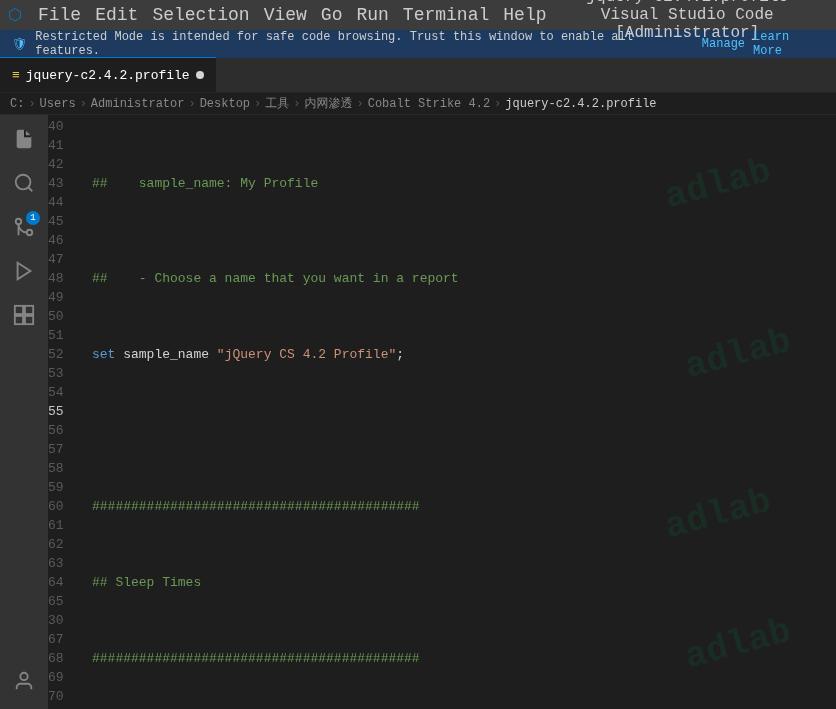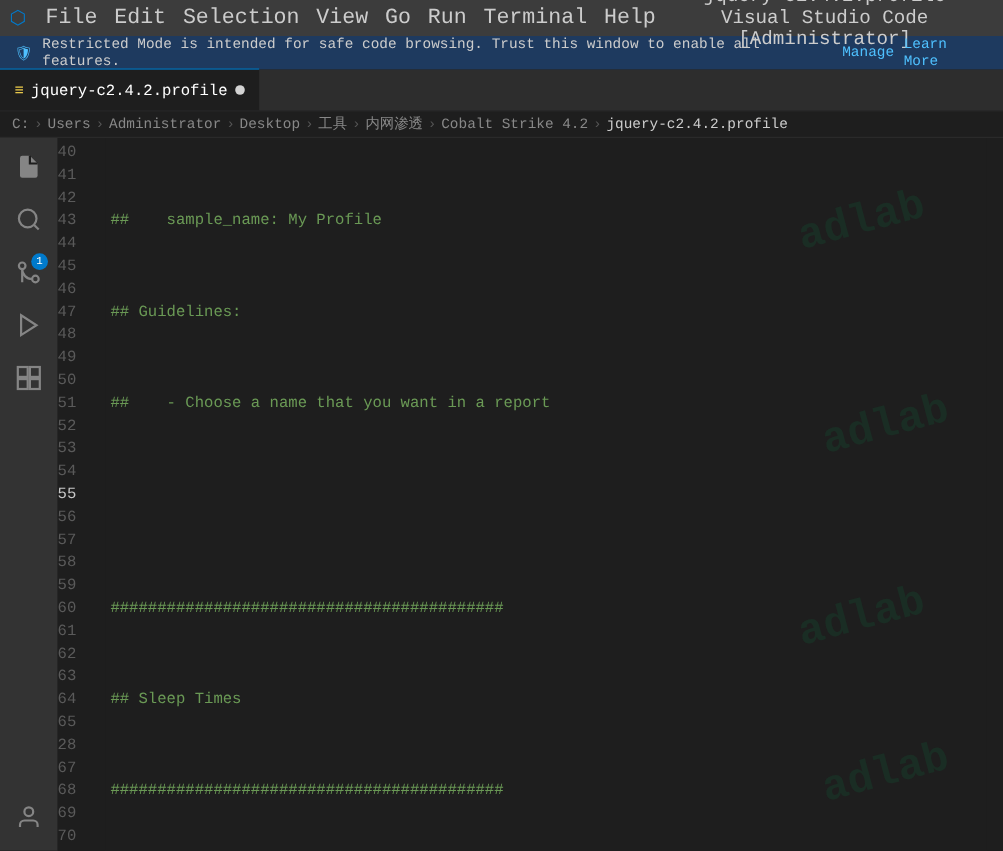--- a/index.html
+++ b/index.html
@@ -333,41 +333,41 @@
       <span class="ln">56</span>
       <span class="ln">57</span>
       <span class="ln">58</span>
       <span class="ln">59</span>
       <span class="ln">60</span>
       <span class="ln">61</span>
       <span class="ln">62</span>
       <span class="ln">63</span>
       <span class="ln">64</span>
       <span class="ln">65</span>
-      <span class="ln">28</span>
+      <span class="ln">30</span>
       <span class="ln">67</span>
       <span class="ln">68</span>
       <span class="ln">69</span>
       <span class="ln">70</span>
     </div>
 
     <div class="code-area">
       
       <div class="code-line">
         <span class="cm">##    sample_name: My Profile</span>
       </div>
       
-      <div class="code-line">
-        <span class="cm">## Guidelines:</span>
-      </div>
       
       <div class="code-line">
         <span class="cm">##    - Choose a name that you want in a report</span>
       </div>
       
+      <div class="code-line">
+        <span class="kw">set</span><span class="plain"> sample_name </span><span class="str">"jQuery CS 4.2 Profile"</span><span class="plain">;</span>
+      </div>
       
       <div class="code-line"></div>
       
       <div class="code-line">
         <span class="sep-line">##########################################</span>
       </div>
       
       <div class="code-line">
         <span class="cm">## Sleep Times</span>
       </div>

